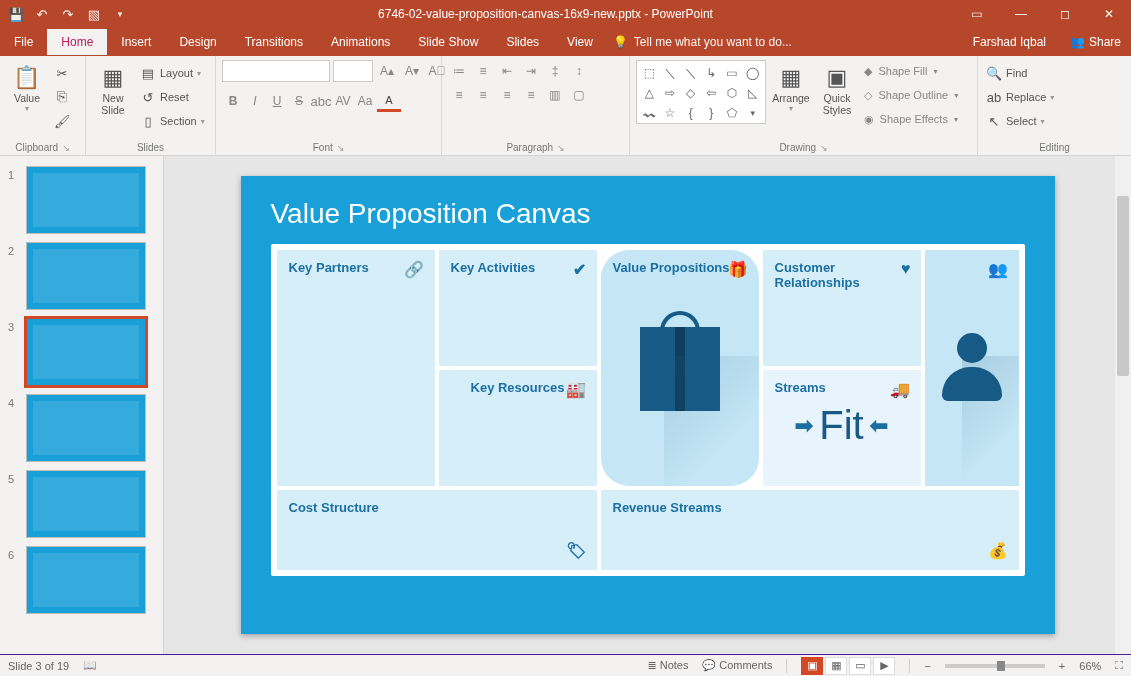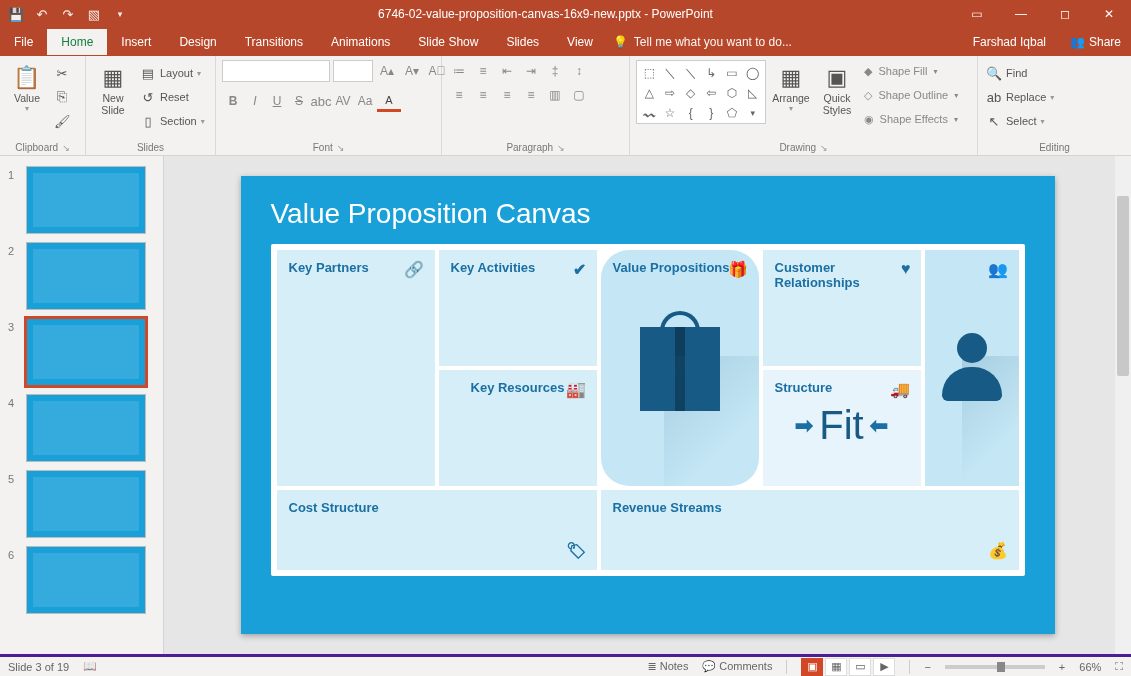--- a/index.html
+++ b/index.html
@@ -11,21 +11,21 @@
 .qat-icon { width: 16px; height: 16px; display: flex; align-items: center; justify-content: center; font-size: 13px; opacity: 0.9; }
 .title-text { flex: 1; text-align: center; font-size: 12px; }
 .win-controls { display: flex; gap: 0; }
 .win-btn { width: 44px; height: 28px; display: flex; align-items: center; justify-content: center; font-size: 12px; }
 .win-btn.close { width: 44px; }
 
 
 .tabrow { background: #b7472a; height: 28px; display: flex; align-items: center; color: #fff; font-size: 12px; }
 .file-tab { padding: 6px 14px; }
 .tab { padding: 6px 14px; cursor: default; }
-.tab.active { background: #f3f2f1; color: #15803d; }
+.tab.active { background: #f3f2f1; color: #be185d; }
 .tell-me { display: flex; align-items: center; gap: 6px; margin-left: 6px; opacity: 0.95; }
 .tell-me-bulb { font-size: 12px; }
 .tabrow-spacer { flex: 1; }
 .user { padding: 0 14px; display: flex; align-items: center; gap: 6px; }
 .share-btn { padding: 4px 10px; display: flex; align-items: center; gap: 4px; }
 
 
 .ribbon { background: #f3f2f1; height: 100px; border-bottom: 1px solid #d4d4d4; display: flex; }
 .rgroup { border-right: 1px solid #d9d9d9; padding: 4px 6px 0 6px; display: flex; flex-direction: column; justify-content: space-between; }
 .rgroup-label { text-align: center; font-size: 10px; color: #777; padding-bottom: 2px; display: flex; align-items: center; justify-content: center; gap: 4px; }
@@ -87,21 +87,21 @@
 .fit-row { display: flex; align-items: center; justify-content: center; gap: 6px; margin-top: 8px; }
 .fit-arrow { color: #1b6fa3; font-size: 22px; }
 .fit-text { color: #175a86; font-size: 40px; font-weight: 400; }
 .person-area { flex:1; display:flex; align-items:center; justify-content:center; }
 .person { width: 70px; height: 70px; position: relative; }
 .person .head { width: 30px; height: 30px; background: #175a86; border-radius: 50%; margin: 0 auto; }
 .person .body { width: 60px; height: 34px; background: #175a86; border-radius: 30px 30px 6px 6px; margin: 4px auto 0; }
 .shadow-diag { position:absolute; right:0; bottom:0; width: 60%; height: 55%; background: linear-gradient(135deg, rgba(23,90,134,0.18), transparent 70%); }
 
 
-.statusbar { height: 22px; background: #f3f2f1; border-top: 3px solid #4c1d95; display: flex; align-items: center; font-size: 11px; color: #666; padding: 0 8px; gap: 14px; }
+.statusbar { height: 22px; background: #f3f2f1; border-top: 1px solid #4c1d95; display: flex; align-items: center; font-size: 11px; color: #666; padding: 0 8px; gap: 14px; }
 .statusbar .spacer { flex: 1; }
 .view-btns { display: flex; gap: 2px; }
 .view-btn { width: 22px; height: 18px; display: flex; align-items: center; justify-content: center; font-size: 11px; background: #fff; border: 1px solid #ddd; }
 .view-btn.active { background: #d24726; color: #fff; border-color: #d24726; }
 .zoom-slider { width: 100px; height: 4px; background: #ccc; position: relative; }
 .zoom-slider .zthumb { position: absolute; left: 52%; top: -3px; width: 8px; height: 10px; background: #888; }
 .status-sep { width:1px; height:14px; background:#ccc; }
 </style>
 </head>
 <body>
@@ -413,21 +413,21 @@
                 <div class="body"></div>
               </div>
           </div>
           <div class="shadow-diag"></div>
         </div>
         <div class="cell cell-kr">
           <span>Key Resources</span>
           <span class="cell-icon">🏭</span>
         </div>
         <div class="cell cell-ch">
-          <span>Structure</span>
+          <span>Streams</span>
           <span class="cell-icon">🚚</span>
           <div class="fit-row">
             <span class="fit-arrow">➡</span>
             <span class="fit-text">Fit</span>
             <span class="fit-arrow">⬅</span>
           </div>
         </div>
         <div class="cell cell-cost">
           <span>Cost Structure</span>
           <span class="cell-icon" style="top:auto;bottom:10px">🏷</span>

